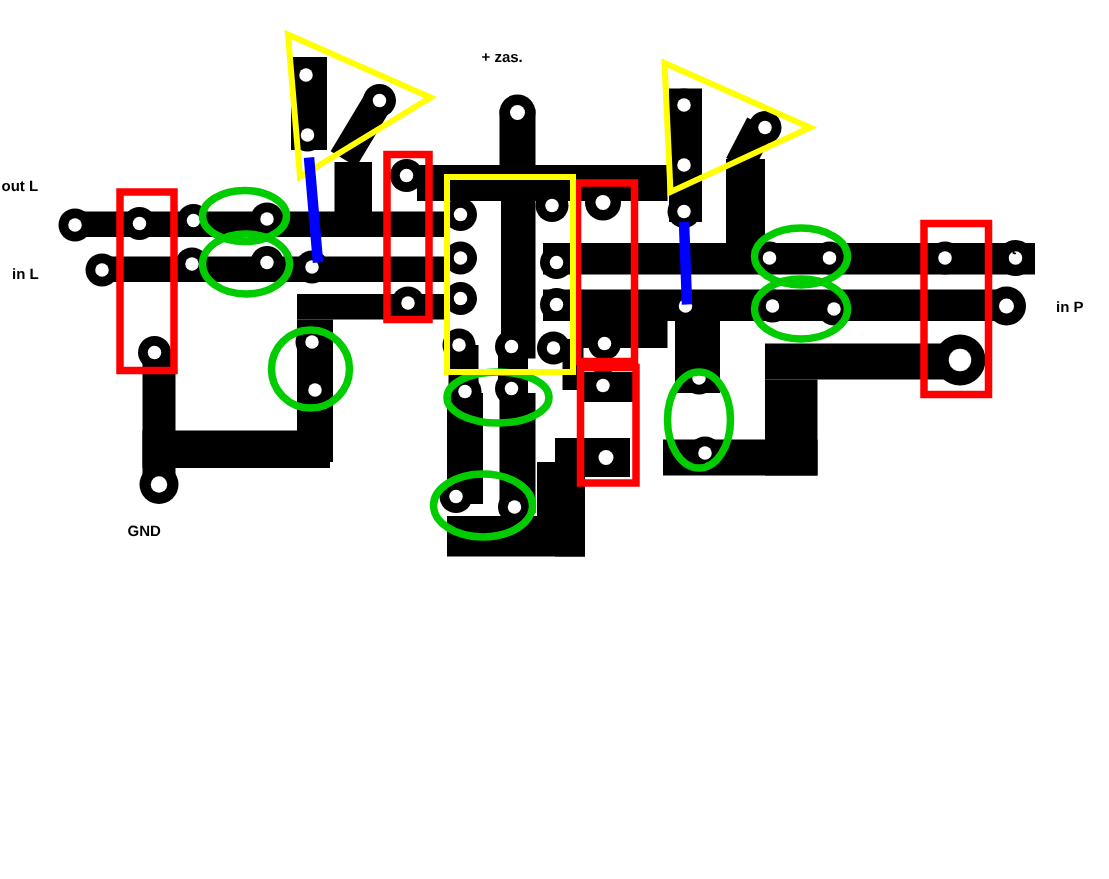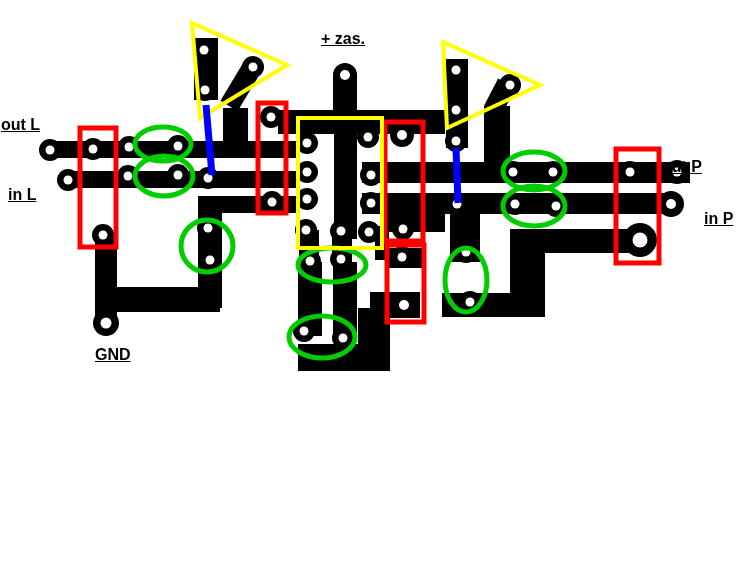--- a/index.html
+++ b/index.html
@@ -7,26 +7,25 @@
     position:relative;
     width:739px;height:586px;
     background:#ffffff;
     overflow:hidden;
     font-family:"Liberation Sans", sans-serif;
   }
   #pcb{position:absolute;left:0;top:0;}
   .pcb-label{
     position:absolute;
     font-family:"Liberation Sans", sans-serif;
-    font-size:16px;
+    font-size:10px;
     font-weight:bold;
     color:#000000;
     white-space:nowrap;
     line-height:14px;
-    text-decoration:underline;
   }
 </style>
 </head>
 <body>
 
 <div id="canvas">
   <svg id="pcb" width="739" height="586" viewBox="0 0 739 586">
     <g id="layer-traces">
         <rect x="45" y="141" width="253" height="17" fill="#000000"></rect>
         <rect x="63" y="171" width="235" height="17" fill="#000000"></rect>
@@ -179,18 +178,18 @@
         <ellipse cx="534" cy="206" rx="31" ry="20" fill="none" stroke="#00cc00" stroke-width="5"></ellipse>
         <polygon points="192,23 287,65 200,118" fill="none" stroke="#ffff00" stroke-width="4"></polygon>
         <polygon points="443,42 540,85 447,128" fill="none" stroke="#ffff00" stroke-width="4"></polygon>
         <rect x="298" y="118" width="84" height="130" fill="none" stroke="#ffff00" stroke-width="4"></rect>
         <line x1="206" y1="105" x2="212" y2="175" stroke="#0000ff" stroke-width="7"></line>
         <line x1="456" y1="148" x2="458" y2="203" stroke="#0000ff" stroke-width="7"></line>
       </g>
   </svg>
 
   <div class="pcb-label" style="left:1px;top:118px">out L</div>
-  <div class="pcb-label" style="left:8px;top:188px">in L</div>
+  <div class="pcb-label" style="left:8px;top:177px">in L</div>
   <div class="pcb-label" style="left:321px;top:32px">+ zas.</div>
   <div class="pcb-label" style="left:662px;top:160px">out P</div>
-  <div class="pcb-label" style="left:704px;top:212px">in P</div>
-  <div class="pcb-label" style="left:95px;top:348px">GND</div>
+  <div class="pcb-label" style="left:704px;top:199px">in P</div>
+  <div class="pcb-label" style="left:85px;top:348px">GND</div>
 </div>
 
 </body></html>

